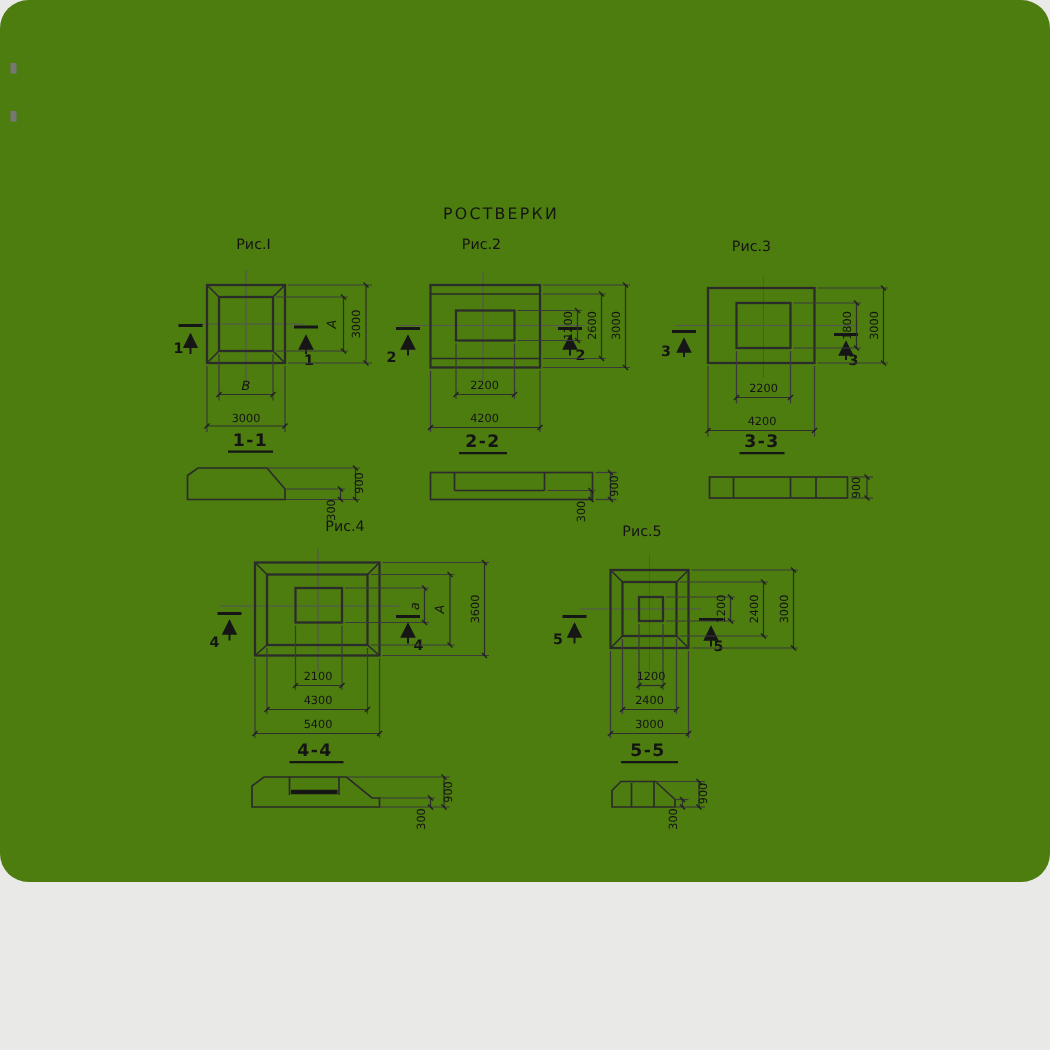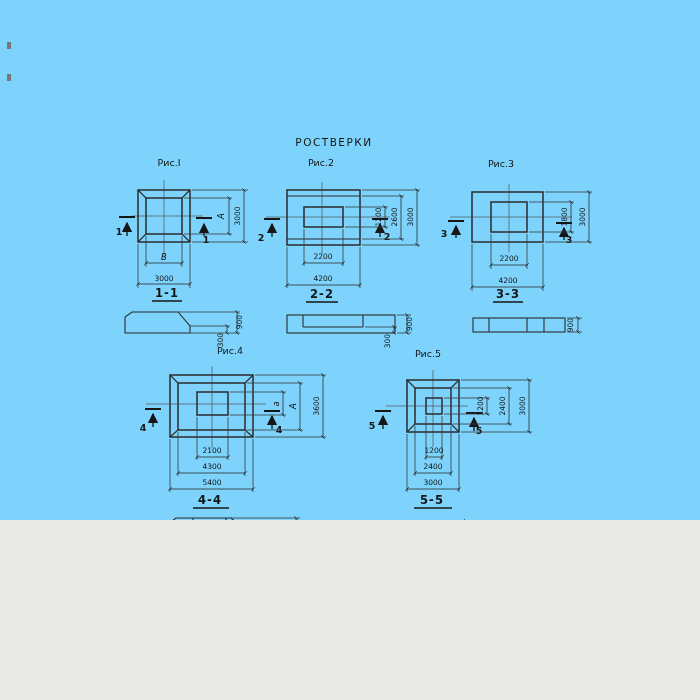--- a/index.html
+++ b/index.html
@@ -1,17 +1,17 @@
 <!DOCTYPE html>
 <html><head>
 <meta charset="utf-8">
 <style>
   html,body{margin:0;padding:0;background:#e9e9e7;}
-  #sheet{width:700px;height:520px;background:#7dd3fc;position:relative;margin:0 auto;
-         font-family:"DejaVu Sans", sans-serif;}
+  #sheet{width:700px;height:588px;background:#4d7c0f;position:relative;margin:0 auto;
+         font-family:"DejaVu Sans", sans-serif;border-radius:19px;}
   svg{display:block}
   .outline{stroke:#2b2b2b;stroke-width:1.5;fill:none;stroke-linejoin:miter}
   .mid{stroke:#2b2b2b;stroke-width:1.1;fill:none}
   .thin{stroke:#3a3a3a;stroke-width:0.8;fill:none}
   .cl{stroke:#555;stroke-width:0.7;fill:none}
   .dim{stroke:#2e2e2e;stroke-width:0.8;fill:none}
   .mk{stroke:#161616;stroke-width:2;fill:none}
   .mka{stroke:#161616;stroke-width:1.3;fill:none}
   .ul{stroke:#161616;stroke-width:1.5;fill:none}
   .thick{stroke:#161616;stroke-width:3;fill:none}

